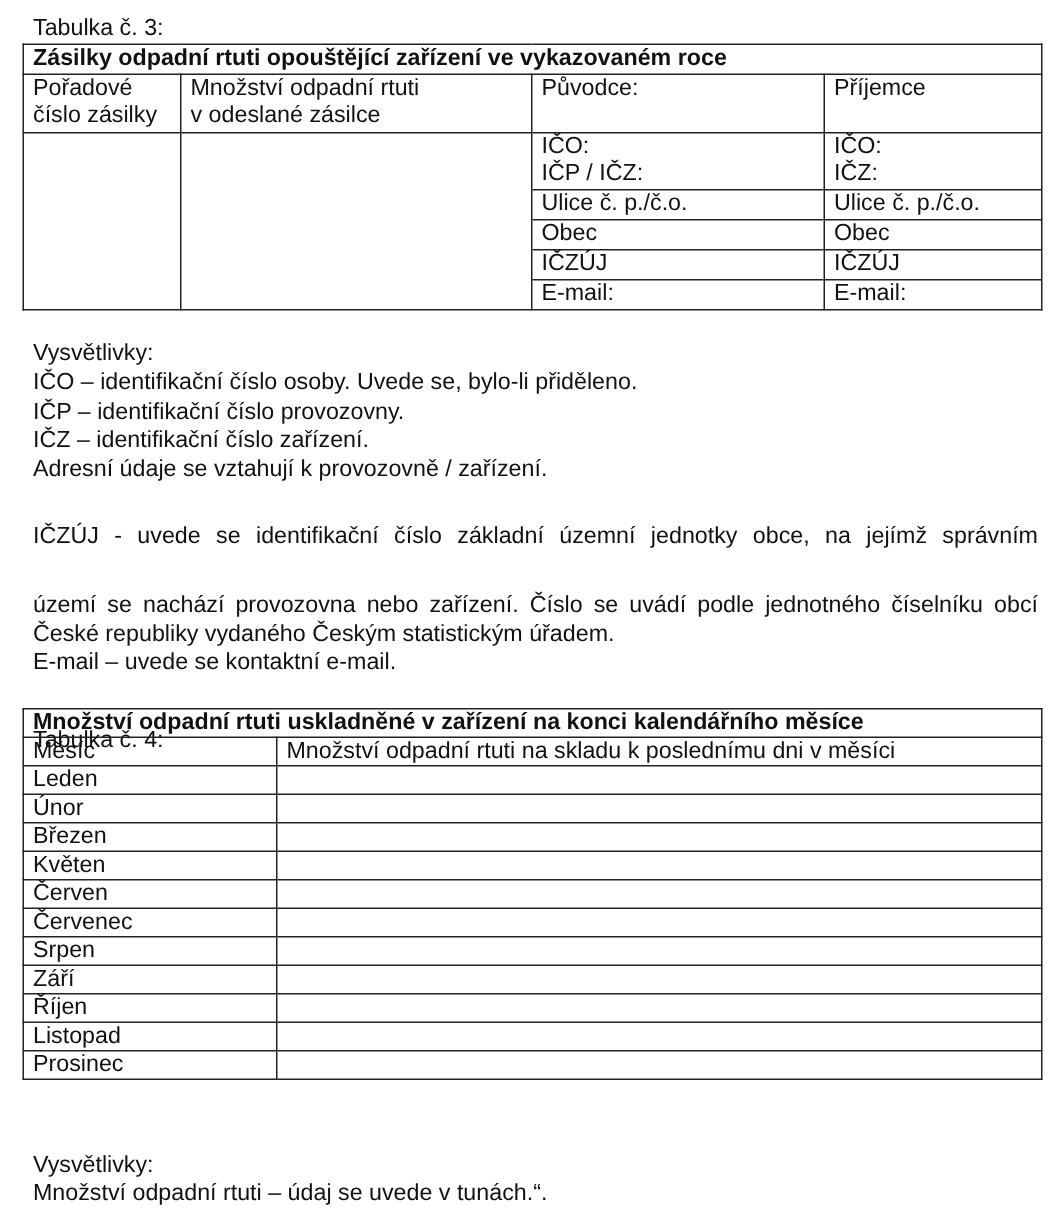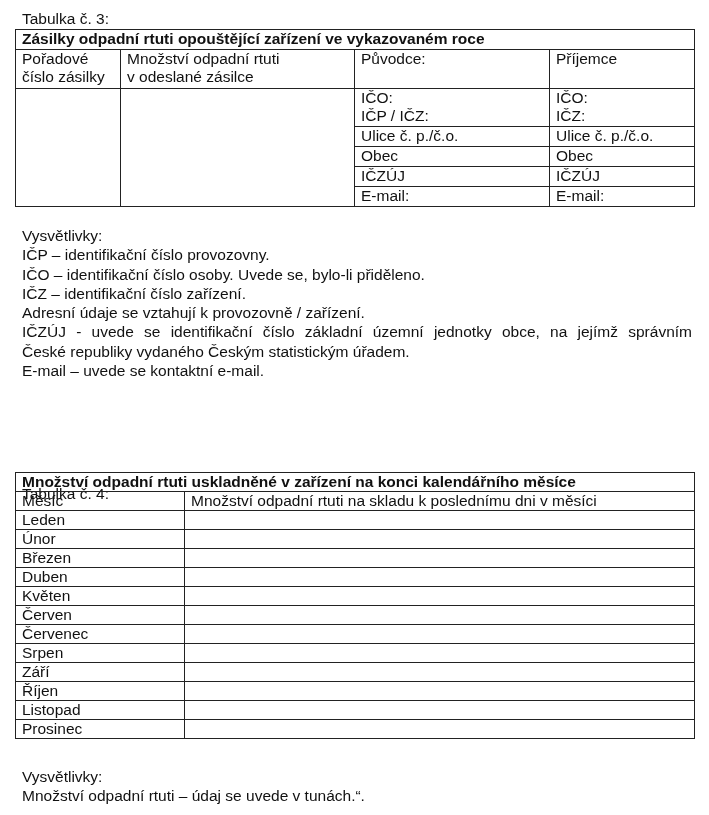--- a/index.html
+++ b/index.html
@@ -15,21 +15,21 @@
   .ttl { font-weight: bold; }
   #t3 { left: 15px; top: 29px; width: 679px; }
   #t3 .title-row td { height: 19px; }
   #t3 .head-row td { height: 38px; }
   .inner td { border: none; border-top: 1.5px solid #222; height: 19px; }
   .inner tr:first-child td { border-top: none; height: 37px; }
   .inner { width: 100%; border-collapse: collapse; position: static; }
   .cellpad0 { padding: 0 !important; }
   .notes { left: 22px; line-height: 19.3px; width: 670px; }
   .notes div { white-space: nowrap; }
-  .just { text-align: justify; text-align-last: justify; white-space: normal !important; }
+  .just { text-align: justify; text-align-last: justify; white-space: normal !important; margin-top: 26px; }
   #t4 { left: 15px; top: 472px; width: 679px; }
   #t4 td { height: 18px; line-height: 18px; }
 </style>
 </head>
 <body>
 
 <div class="abs caption" style="top:10px;">Tabulka č. 3:</div>
 
 <table id="t3">
   <colgroup>
@@ -104,25 +104,26 @@
               </tr>
       </tbody>
           </table>
     </td>
   </tr>
 </tbody>
   </table>
 
 <div class="abs notes" style="top:226px;">
   <div>Vysvětlivky:</div>
+  <div>IČO – identifikační číslo osoby. Uvede se, bylo-li přiděleno.</div>
   <div>IČP – identifikační číslo provozovny.</div>
-  <div>IČO – identifikační číslo osoby. Uvede se, bylo-li přiděleno.</div>
   <div>IČZ – identifikační číslo zařízení.</div>
   <div>Adresní údaje se vztahují k provozovně / zařízení.</div>
   <div class="just">IČZÚJ - uvede se identifikační číslo základní územní jednotky obce, na jejímž správním</div>
+  <div class="just">území se nachází provozovna nebo zařízení. Číslo se uvádí podle jednotného číselníku obcí</div>
   <div>České republiky vydaného Českým statistickým úřadem.</div>
   <div>E-mail – uvede se kontaktní e-mail.</div>
 </div>
 
 <div class="abs caption" style="top:453px;margin-top:32px;">Tabulka č. 4:</div>
 
 <table id="t4">
   <colgroup>
       <col style="width:169px">
       <col style="width:510px">
@@ -138,24 +139,20 @@
     <tr>
         <td>Leden</td>
         <td></td>
       </tr>
     <tr>
         <td>Únor</td>
         <td></td>
       </tr>
     <tr>
         <td>Březen</td>
-        <td></td>
-      </tr>
-    <tr>
-        <td>Duben</td>
         <td></td>
       </tr>
     <tr>
         <td>Květen</td>
         <td></td>
       </tr>
     <tr>
         <td>Červen</td>
         <td></td>
       </tr>

